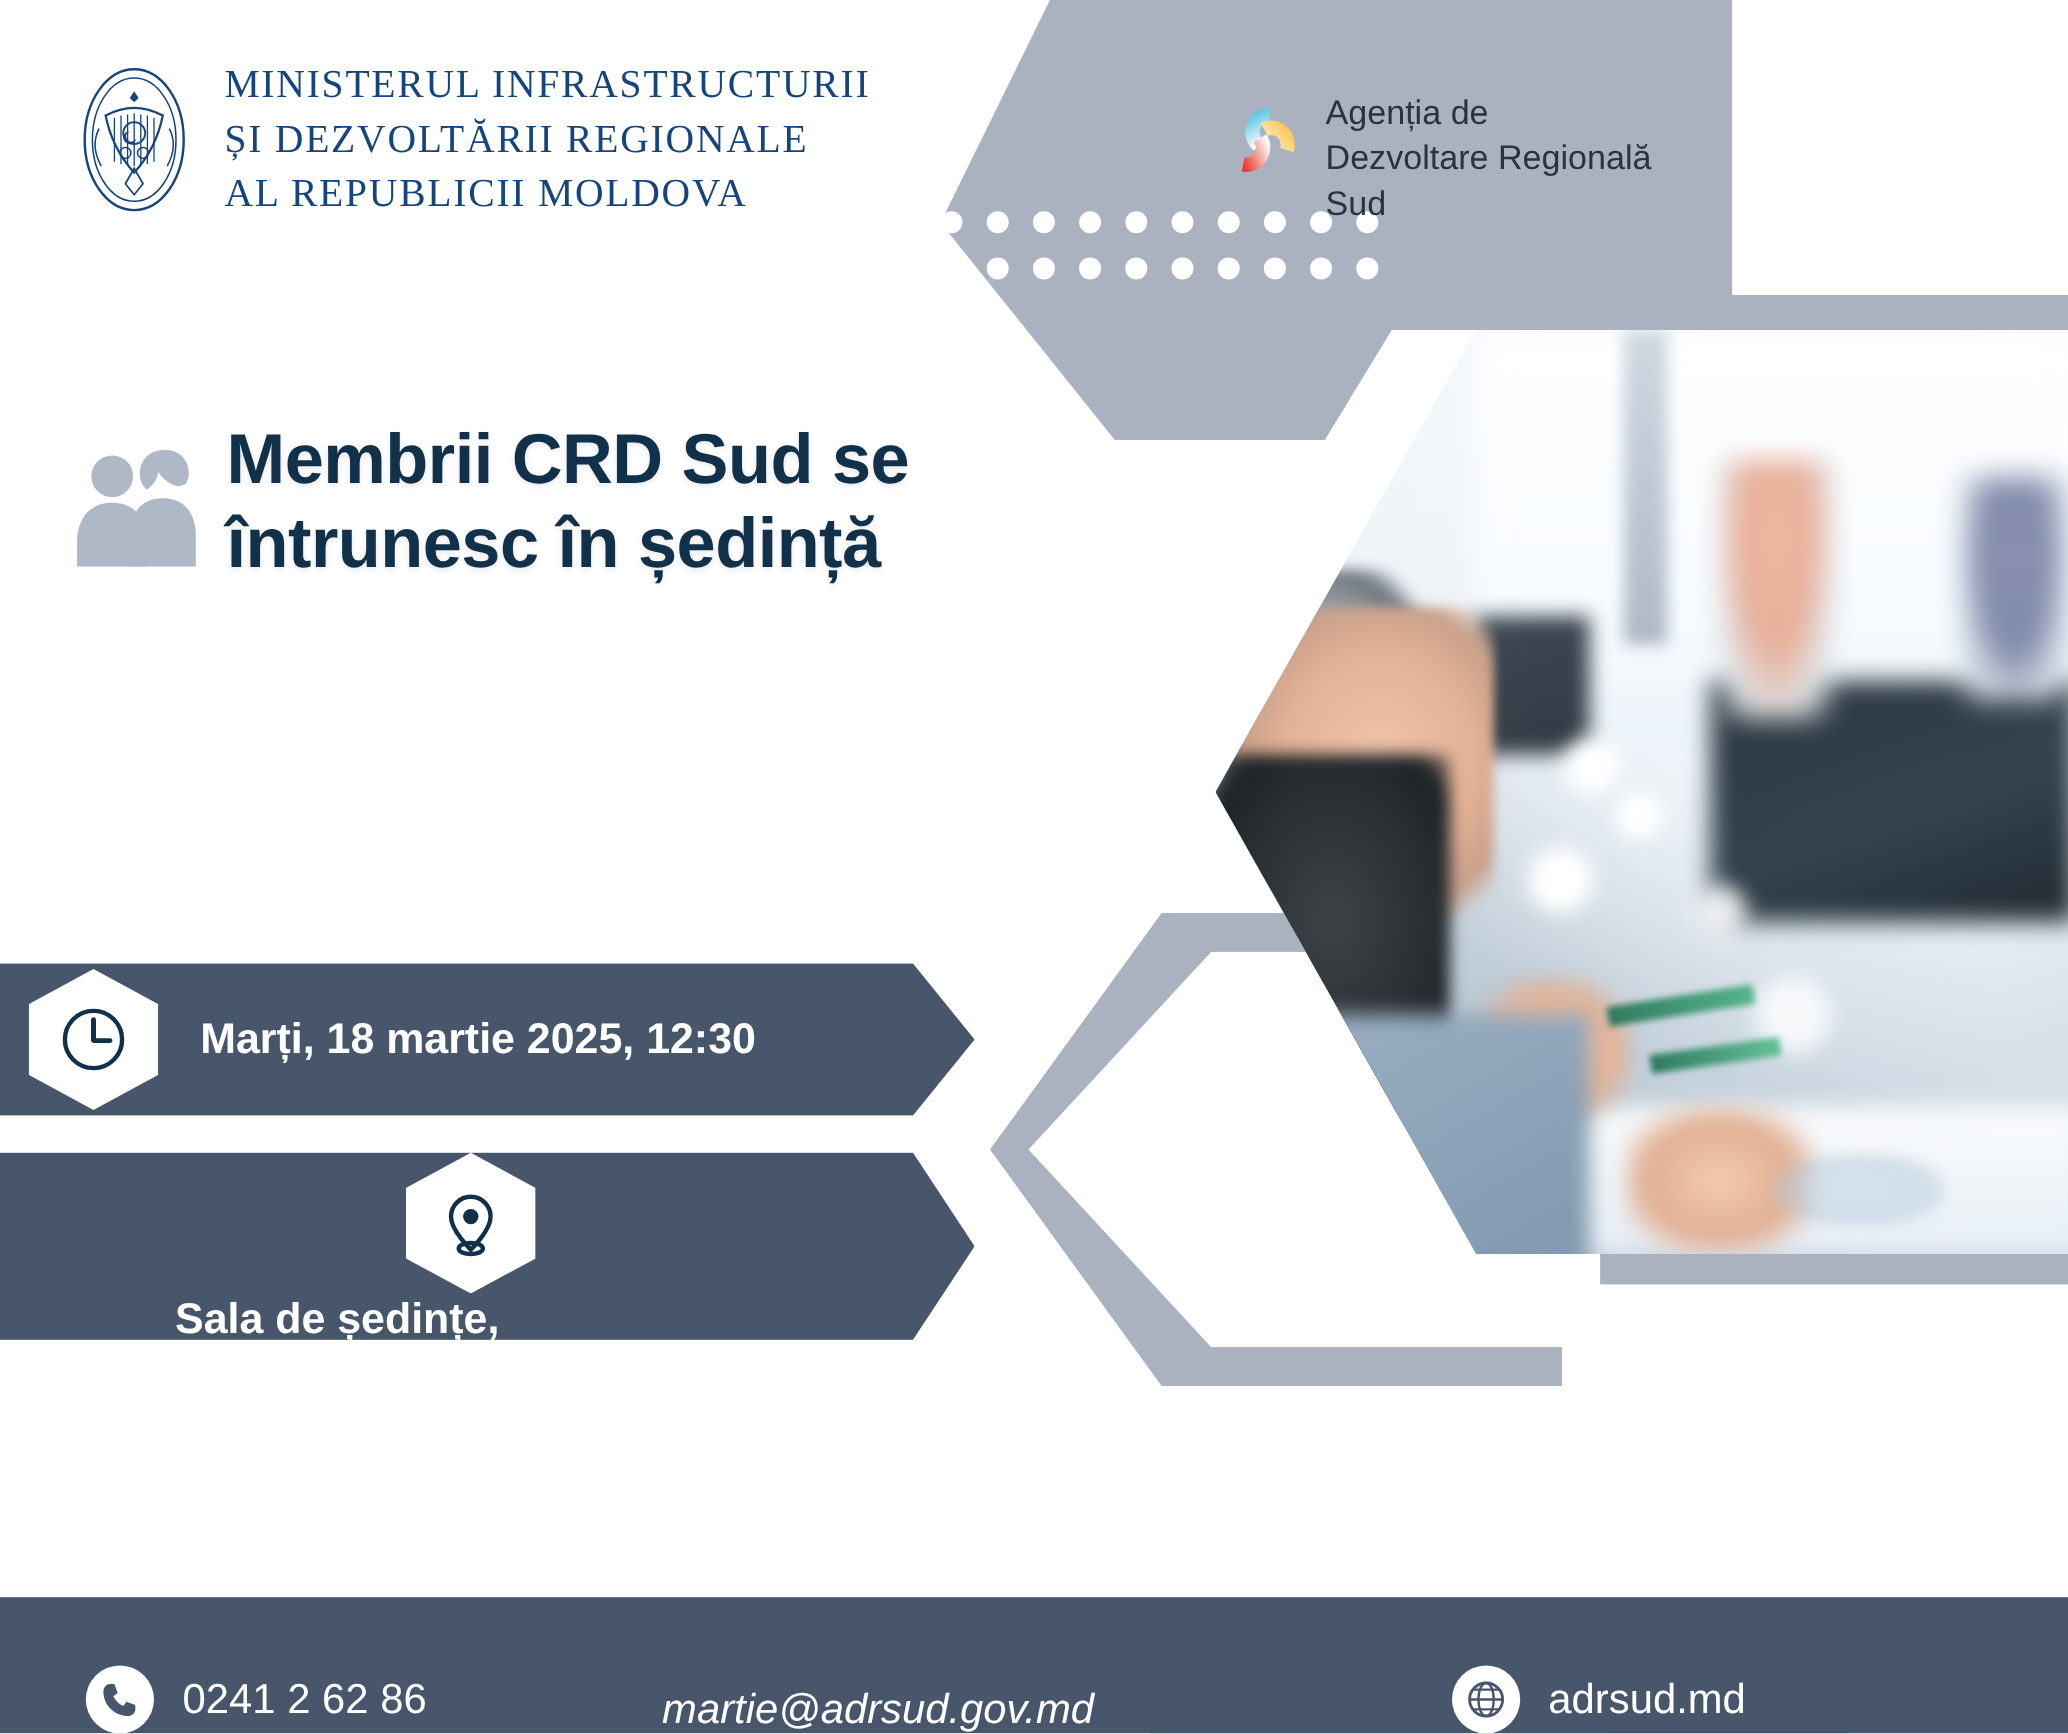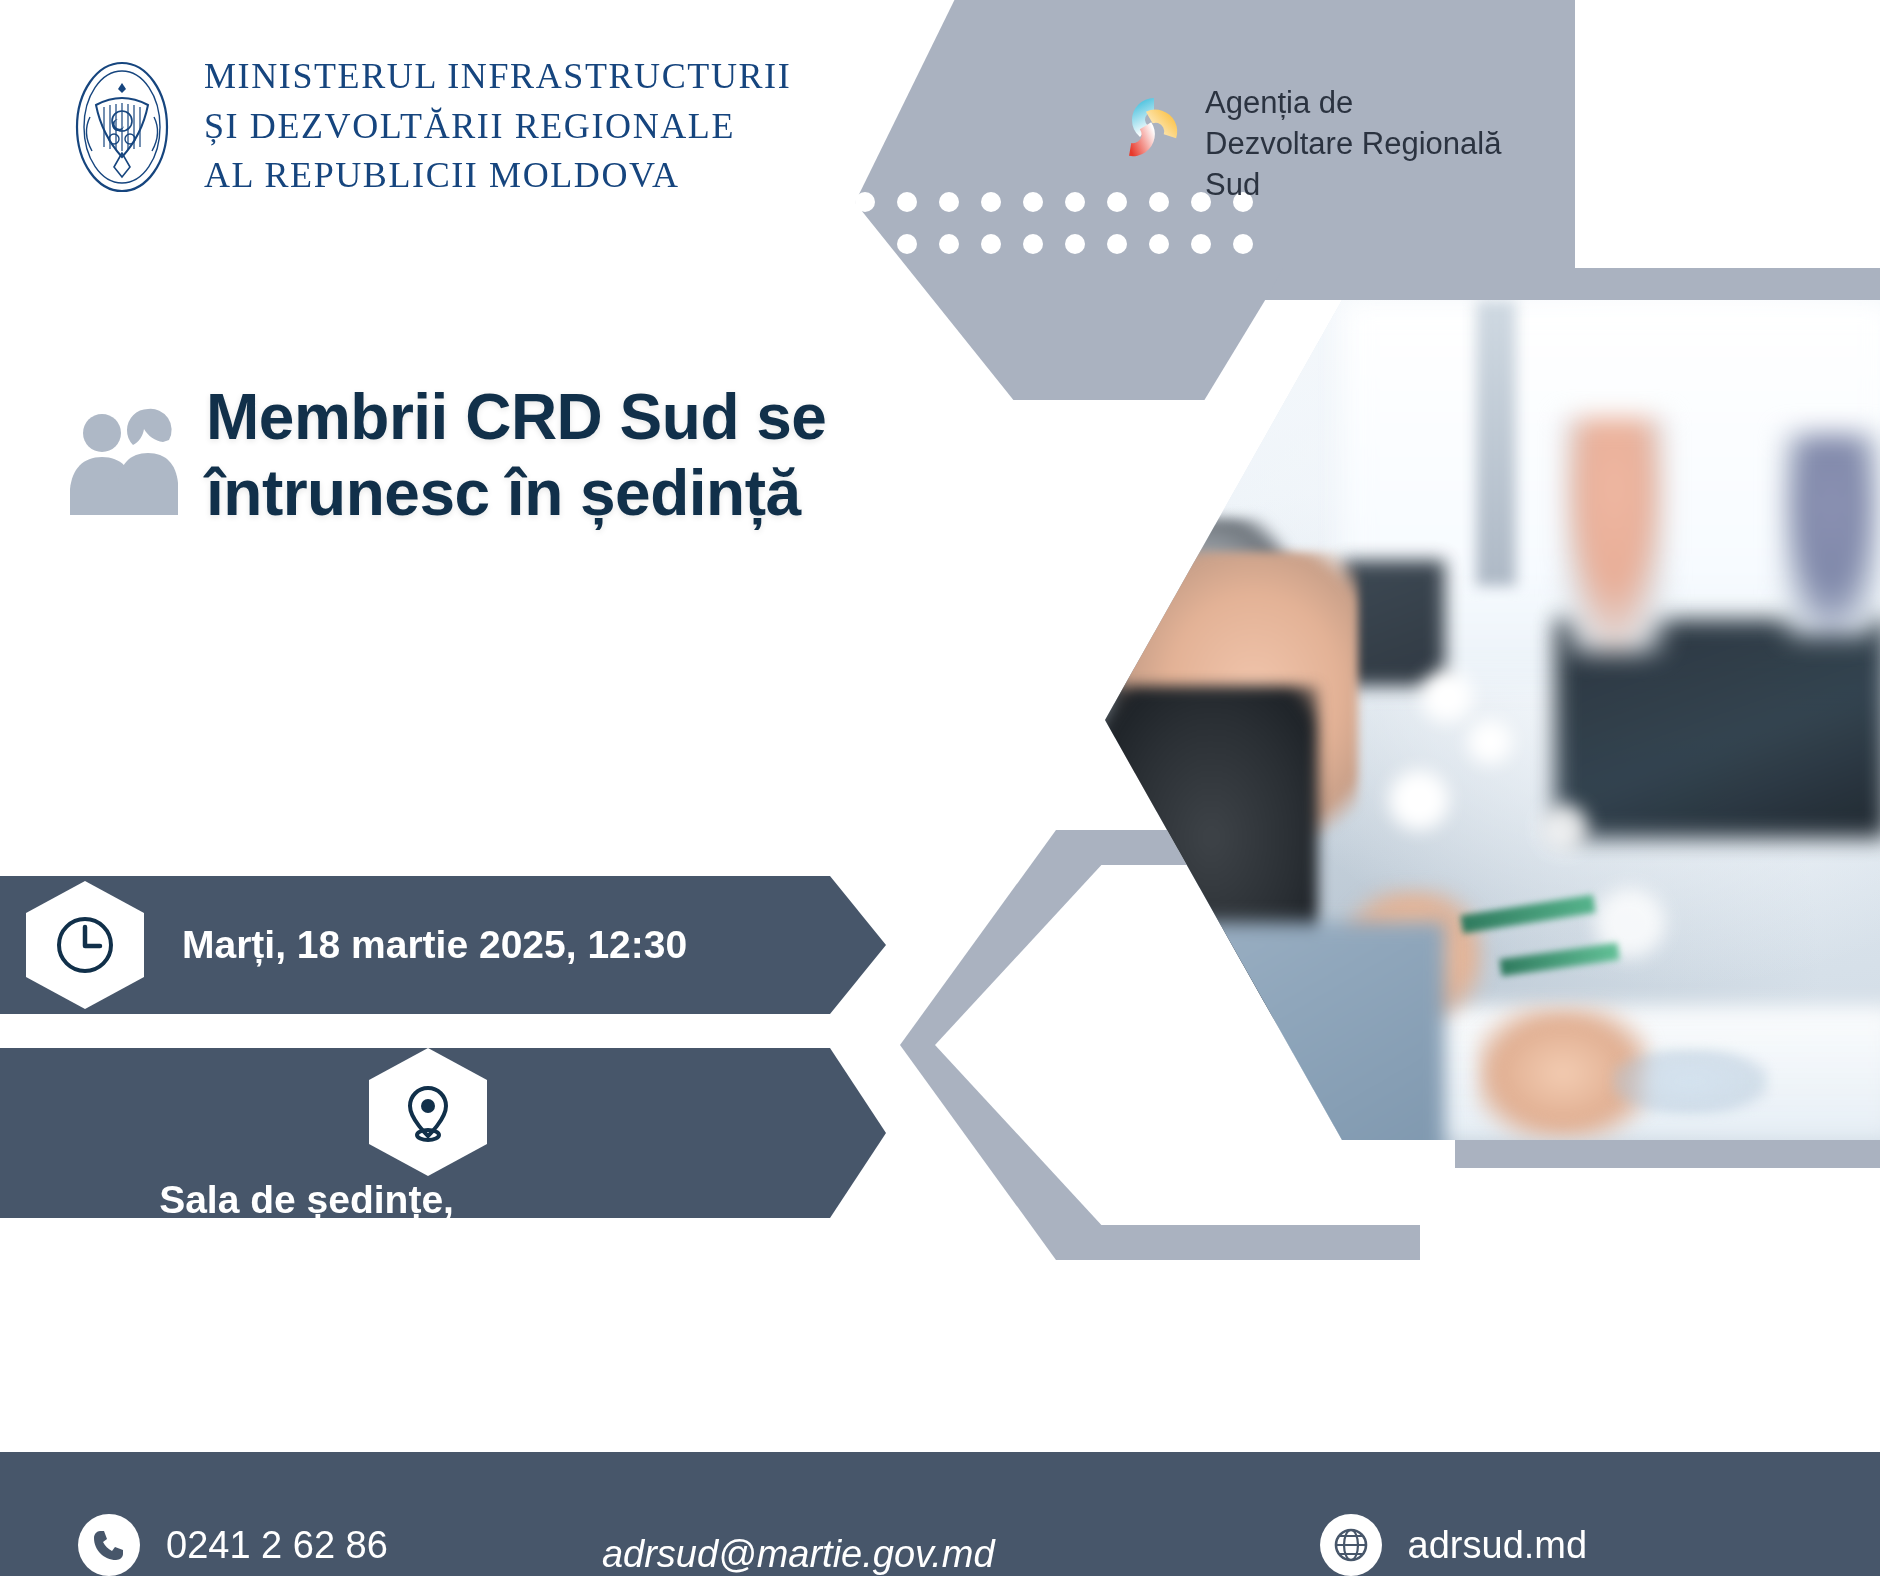--- a/index.html
+++ b/index.html
@@ -373,21 +373,21 @@
     <div class="f-item f-phone">
       <span class="circ">
         <svg viewBox="0 0 40 40">
           <path d="M11 6 c-3 0 -6 3 -6 7 c0 12 10 22 22 22 c4 0 7 -3 7 -6 l0 -4 l-8 -3 l-3 4 c-4 -2 -7 -5 -9 -9 l4 -3 l-3 -8 Z" fill="#47566a"></path>
         </svg>
       </span>
       <span class="f-label">0241 2 62 86</span>
     </div>
 
     <div class="f-item f-mail">
-      <span class="f-label italic">adrsud@martie.gov.md</span>
+      <span class="f-label italic">martie@adrsud.gov.md</span>
     </div>
 
     <div class="f-item f-web">
       <span class="circ">
         <svg viewBox="0 0 40 40">
           <circle cx="20" cy="20" r="15" fill="none" stroke="#47566a" stroke-width="2.6"></circle>
           <ellipse cx="20" cy="20" rx="7" ry="15" fill="none" stroke="#47566a" stroke-width="2.2"></ellipse>
           <path d="M5 20 L35 20 M8 11 L32 11 M8 29 L32 29" stroke="#47566a" stroke-width="2.2" fill="none"></path>
         </svg>
       </span>

